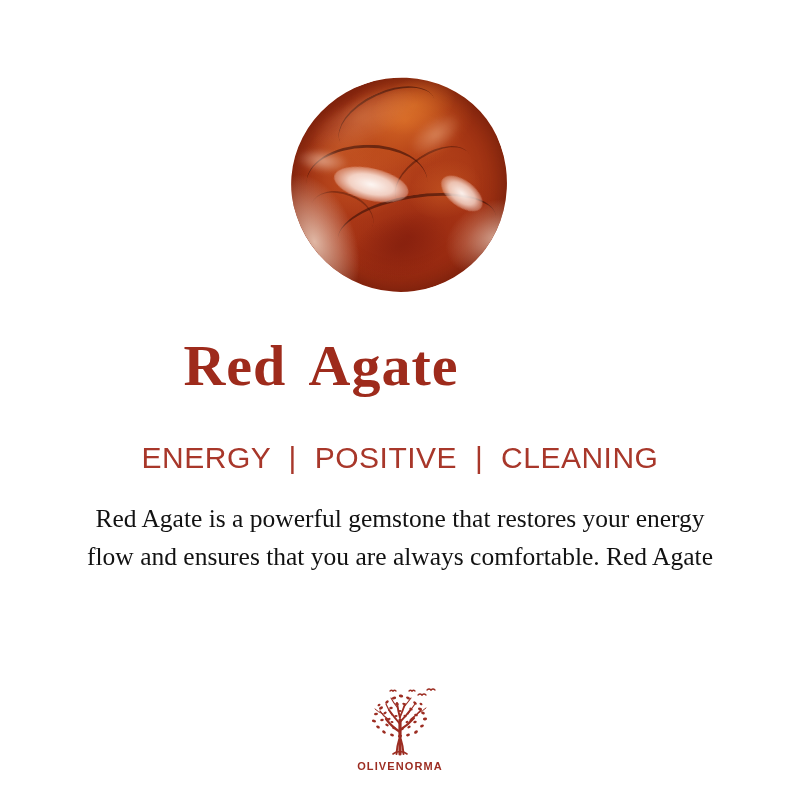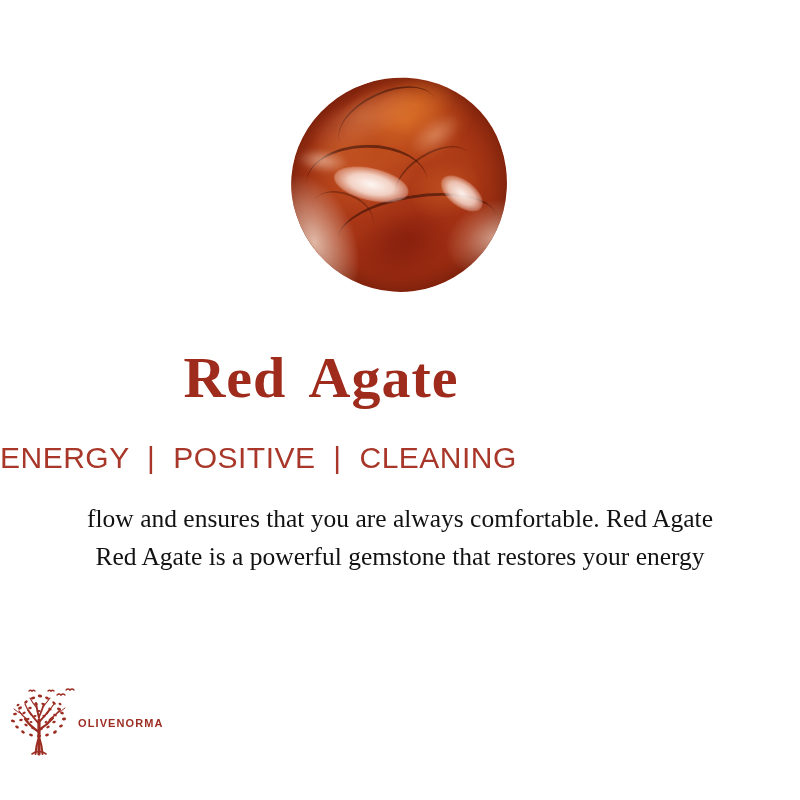--- a/index.html
+++ b/index.html
@@ -125,37 +125,38 @@
     left: 18%; top: 6%; width: 52%; height: 20%;
     transform: rotate(-8deg);
     background: radial-gradient(ellipse at 50% 40%, rgba(255,190,140,0.30) 0%, rgba(255,180,130,0) 76%);
     filter: blur(3px);
   }
 
   
   .title {
     position: absolute;
     left: 0;
-    top: 348px;
+    top: 336px;
     width: 642px;
     text-align: center;
     font-family: "Liberation Serif", "DejaVu Serif", serif;
     font-size: 58px;
     font-weight: 700;
     letter-spacing: 1px;
     color: #9e2b1c;
     line-height: 1.05;
     word-spacing: 10px;
   }
 
   .subtitle {
     position: absolute;
     left: 0;
     top: 440px;
     width: 800px;
+    text-align: center;
     font-family: "Liberation Sans", "DejaVu Sans", sans-serif;
     font-size: 30px;
     font-weight: 400;
     letter-spacing: 0.5px;
     color: #a8372a;
     line-height: 1.2;
     white-space: nowrap;
   }
   .subtitle .sep {
     display: inline-block;
@@ -176,20 +177,21 @@
   }
   .body-copy .ln { display: block; white-space: nowrap; }
 
   
   .logo {
     position: absolute;
     left: 0;
     top: 686px;
     width: 800px;
     display: flex;
+    flex-direction: column;
     align-items: center;
   }
   .logo-mark { display: block; }
   .logo-word {
     margin-top: 2px;
     font-family: "Liberation Sans", "DejaVu Sans", sans-serif;
     font-size: 11px;
     font-weight: 700;
     letter-spacing: 1.1px;
     color: #9c2d22;
@@ -226,22 +228,22 @@
 
   <div class="subtitle">
     <span>ENERGY</span>
     <span class="sep">|</span>
     <span>POSITIVE</span>
     <span class="sep">|</span>
     <span>CLEANING</span>
   </div>
 
   <div class="body-copy">
+    <span class="ln">Red Agate is a powerful gemstone that restores your energy</span>
     <span class="ln">flow and ensures that you are always comfortable. Red Agate</span>
-    <span class="ln">Red Agate is a powerful gemstone that restores your energy</span>
   </div>
 
   <div class="logo">
     <svg class="logo-mark" width="78" height="72" viewBox="0 0 78 72">
       <g fill="none" stroke="#9c2d22" stroke-linecap="round">
 
         <path d="M39 68 L39 34" stroke-width="3.2"></path>
         <path d="M35.5 68 Q36 60 38 54" stroke-width="2"></path>
         <path d="M42.5 68 Q42 60 40 54" stroke-width="2"></path>
 

